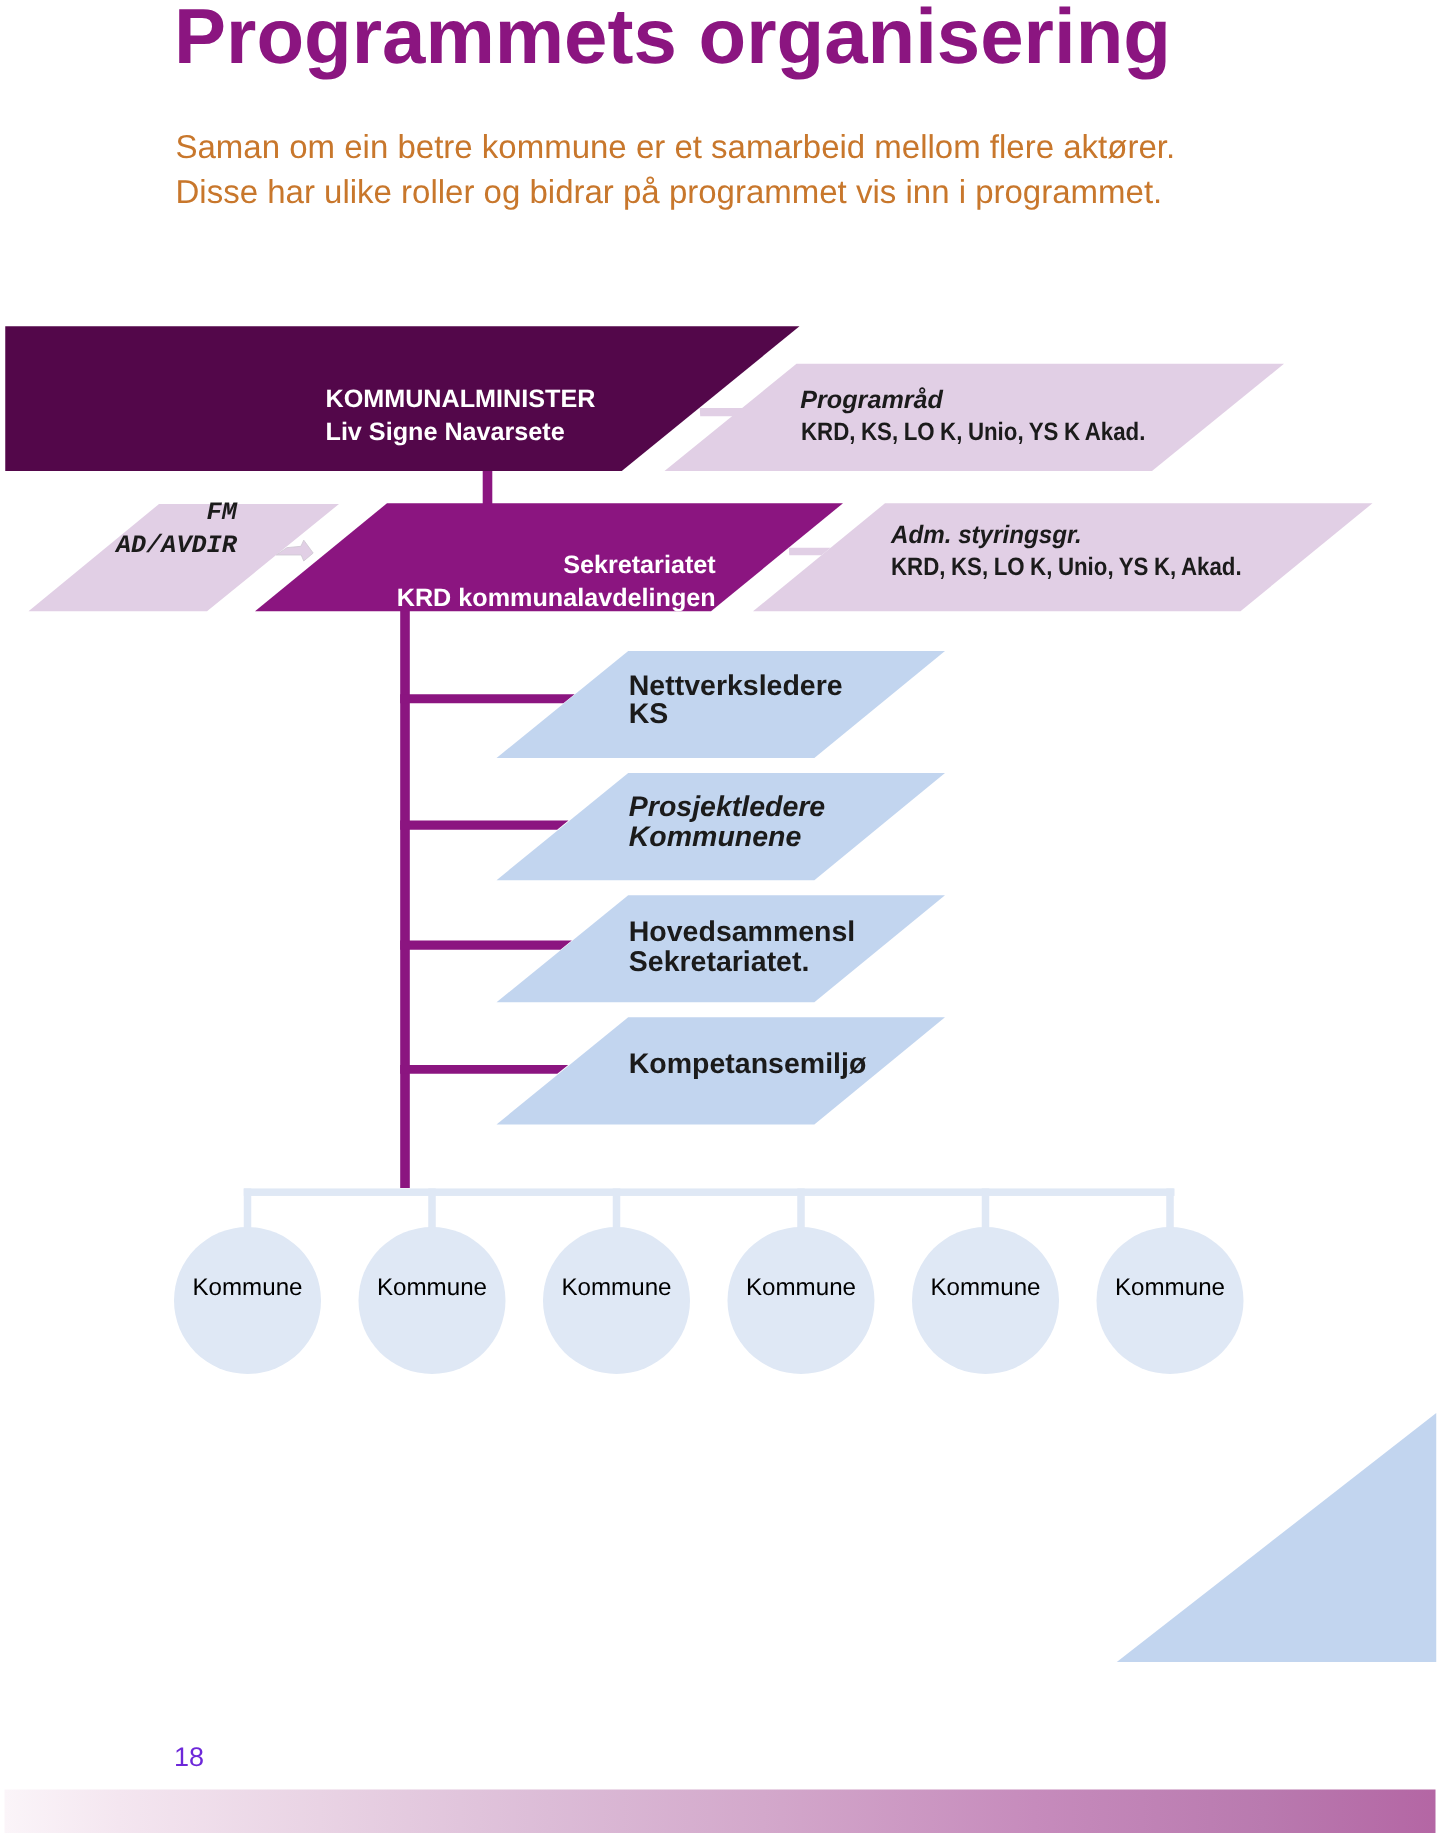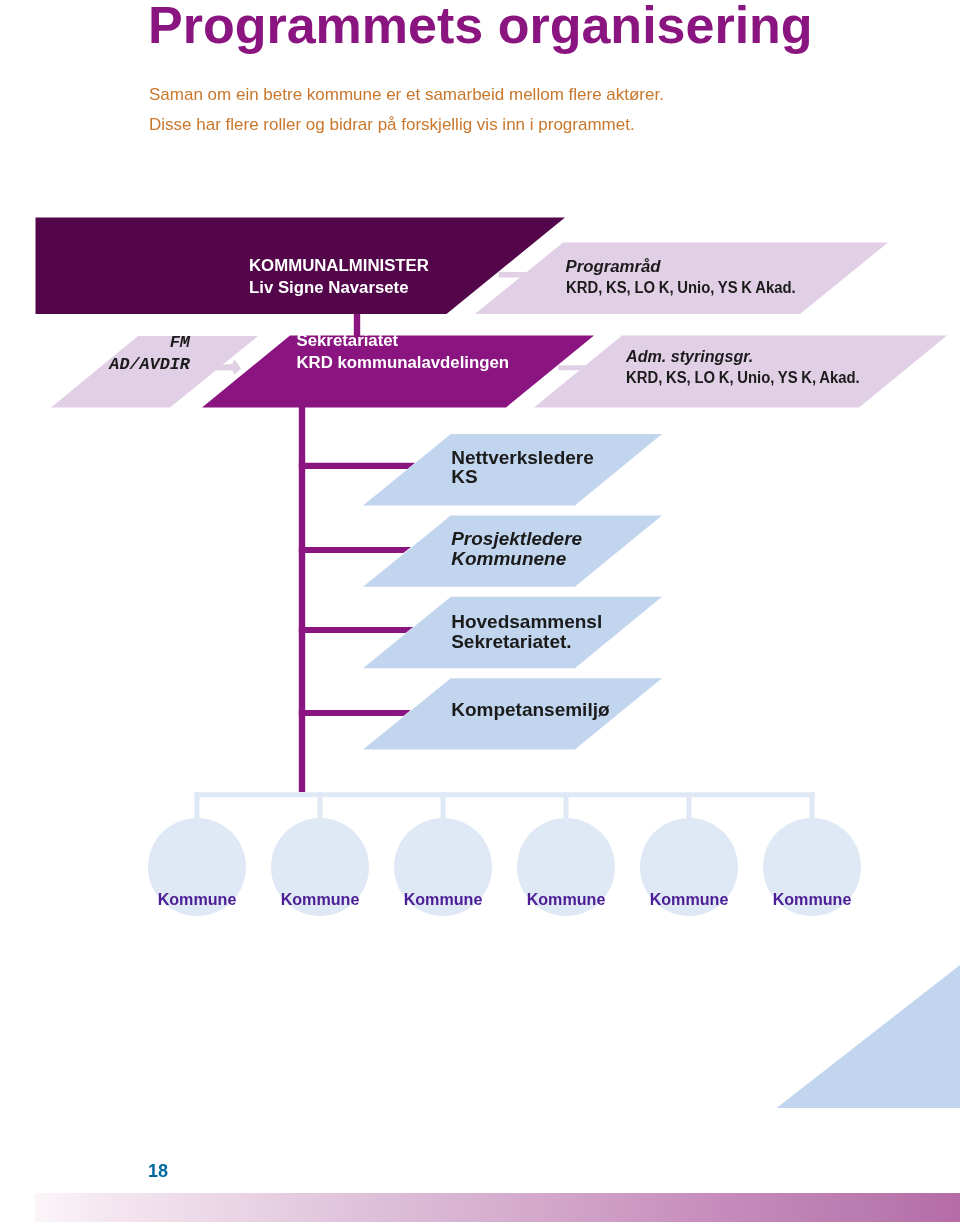--- a/index.html
+++ b/index.html
@@ -1,51 +1,51 @@
 <!DOCTYPE html>
 <html><head>
 <meta charset="utf-8">
 <style>
   html,body{margin:0;padding:0;}
   body{width:960px;height:1226px;background:#fff;font-family:"Liberation Sans",sans-serif;overflow:hidden;position:relative;}
-  .page{position:absolute;inset:0;margin-left:32px;}
+  .page{position:absolute;inset:0;}
   #title{position:absolute;left:116px;top:-5px;font-size:52px;font-weight:bold;color:#8B1580;white-space:nowrap;}
-  .sub{position:absolute;left:117px;font-size:17px;color:#C8772C;white-space:nowrap;}
+  .sub{position:absolute;left:117px;font-size:22px;color:#C8772C;white-space:nowrap;}
   #sub1{top:84.5px;}
   #sub2{top:114.8px;}
   svg.diagram{position:absolute;left:0;top:0;}
   .lbl{position:absolute;white-space:nowrap;}
   .lbl .ln{font-size:16.8px;line-height:21.7px;color:#1b1b1b;}
   .blue .ln{line-height:19.7px;font-size:19px;}
   .lbl .b{font-weight:bold;}
   .lbl .bi{font-weight:bold;font-style:italic;}
   .lbl .w{color:#fff;}
   #l-km{left:217px;top:255.2px;}
   #l-pr{left:533.5px;top:255.7px;}
   #l-fm{left:117.6px;top:332px;transform:translateX(-50%);text-align:right;font-family:Liberation Mono, monospace;}
-  #l-sk{left:264.5px;top:330px;}
+  #l-sk{left:264.5px;top:366px;text-align:right;}
   #l-ad{left:593.5px;top:345.6px;}
   #l-nv{left:419.2px;top:447.5px;}
   #l-pl{left:419.2px;top:528.9px;font-style:italic;}
   #l-rg{left:419.2px;top:612.3px;}
   #l-kp{left:419.2px;top:700.4px;}
   .tight{display:block;transform:scaleX(0.885);transform-origin:left center;word-spacing:-0.5px;}
   .tight2{display:block;transform:scaleX(0.96);transform-origin:left center;}
-  .komm{position:absolute;top:890px;transform:translateX(-50%);font-size:16.1px;font-weight:bold;color:#4c1d95;white-space:nowrap;}
-  #pageno{position:absolute;left:116px;top:1160.5px;font-size:18px;font-weight:bold;color:#0369a1;text-align:right;}
+  .komm{position:absolute;top:849px;transform:translateX(-50%);font-size:16.1px;font-weight:normal;color:#000000;white-space:nowrap;}
+  #pageno{position:absolute;left:116px;top:1160.5px;font-size:18px;font-weight:normal;color:#6d28d9;text-align:right;}
   #footerbar{position:absolute;left:3px;top:1193px;width:954px;height:29px;
     background:linear-gradient(to right,#FBF5F9 0%,#F4E6F0 8%,#E9D3E4 22%,#DCBCD7 38%,#D3A8CB 53%,#C68BBC 72%,#B97AAF 88%,#B466A4 100%);}
 </style>
 </head>
 <body>
 
 <div class="page">
   <div id="title">Programmets organisering</div>
   <div class="sub" id="sub1">Saman om ein betre kommune er et samarbeid mellom flere aktører.</div>
-  <div class="sub" id="sub2">Disse har flere roller og bidrar på forskjellig vis inn i programmet.</div>
+  <div class="sub" id="sub2">Disse har ulike roller og bidrar på programmet vis inn i programmet.</div>
   <div id="pageno">18</div>
 
   <svg class="diagram" width="960" height="1226" viewBox="0 0 960 1226">
 
     <g>
       <rect x="321.8" y="310" width="6.4" height="30" fill="#8B1580"></rect>
       <rect x="266.8" y="404" width="6.4" height="388" fill="#8B1580"></rect>
       <path d="M 266.8 462.8 L 383.1 462.8 L 375.6 468.9 L 266.8 468.9 Z" fill="#8B1580"></path>
       <path d="M 266.8 547.0 L 379.0 547.0 L 371.4 553.1 L 266.8 553.1 Z" fill="#8B1580"></path>
       <path d="M 266.8 627.0 L 381.2 627.0 L 373.6 633.1 L 266.8 633.1 Z" fill="#8B1580"></path>

